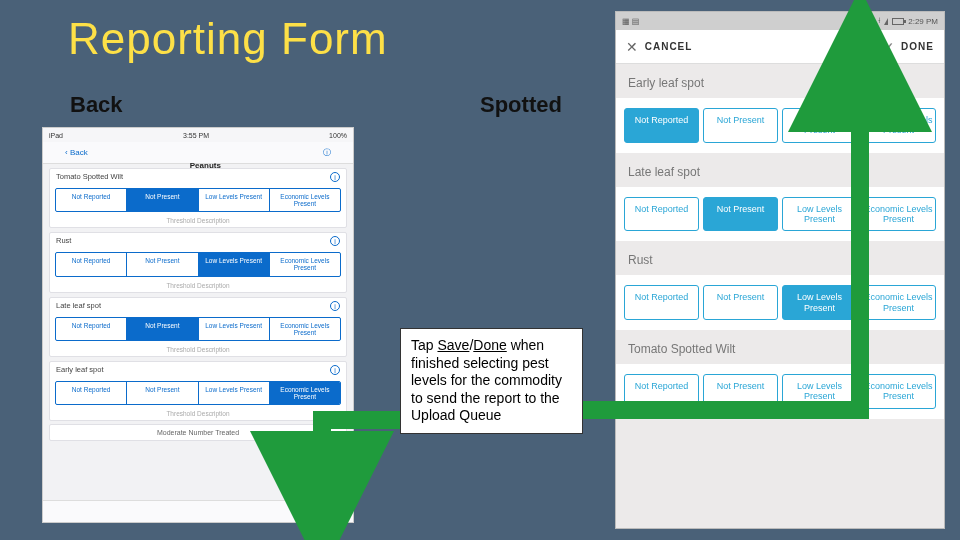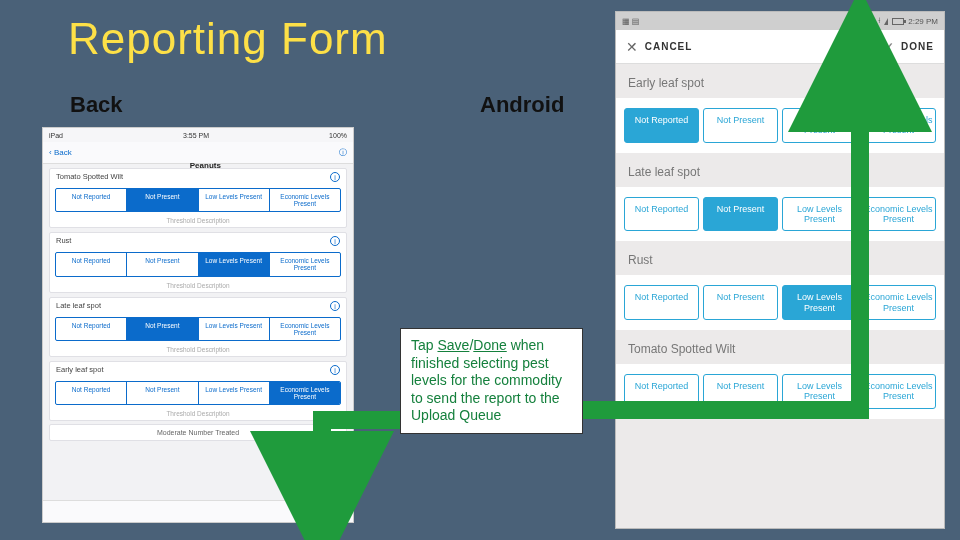--- a/index.html
+++ b/index.html
@@ -30,21 +30,21 @@
     background: #f2f2f4;
     box-shadow: 0 0 0 1px #ccc;
     font-size: 8px; color: #555;
   }
   .ios-status {
     display:flex; justify-content:space-between; align-items:center;
     height: 14px; padding: 0 6px; background:#f6f6f8; font-size:7px; color:#333;
   }
   .ios-nav {
     display:flex; justify-content:space-between; align-items:center;
-    height: 22px; padding: 0 6px; background:#fafafc; border-bottom:1px solid #ddd;
+    height: 22px; padding: 0 22px; background:#fafafc; border-bottom:1px solid #ddd;
     font-size:8px;
   }
   .ios-back { color:#0b6bcb; }
   .ios-title { font-weight:600; color:#222;margin-top:26px; }
   .ios-info { color:#0b6bcb; }
   .ios-group { background:#fff; margin:4px 6px 0; border:1px solid #e0e0e5; border-radius:2px; }
   .ios-group-hd { display:flex; justify-content:space-between; padding:3px 6px; font-size:7.5px; color:#444; }
   .ios-info-i {
     display:inline-block; width:10px; height:10px; border:1px solid #0b6bcb; border-radius:50%; color:#0b6bcb;
     text-align:center; line-height:9px; font-size:7px;
@@ -97,38 +97,38 @@
   .chip {
     flex:1; border:1.5px solid #2aa6d6; border-radius:3px; padding:6px 2px;
     text-align:center; font-size:9px; color:#2aa6d6; line-height:1.15;
   }
   .chip.sel { background:#2aa6d6; color:#fff; }
 
   
   .callout {
     position:absolute; left:400px; top:328px; width:183px;
     background:#fff; border:1px solid #333; padding:8px 10px;
-    font-size:14px; line-height:1.25; color:#15803d;
+    font-size:14px; line-height:1.25; color:#000000;
   }
   .callout .ul { text-decoration:underline; }
 
   
   .arrows { position:absolute; left:0; top:0; width:960px; height:540px; pointer-events:none; }
 
   .sig-tri { width:0;height:0;border-left:4px solid transparent;border-bottom:7px solid #666; }
   .batt { width:12px;height:7px;border:1px solid #666;position:relative; }
   .batt::after{content:"";position:absolute;right:-3px;top:1px;width:2px;height:3px;background:#666;}
   .batt .fill{background:#666;width:60%;height:100%;}
 </style>
 </head>
 <body>
 
 <div class="title">Reporting Form</div>
 <div class="subhead sub-apple">Back</div>
-<div class="subhead sub-android">Android</div>
+<div class="subhead sub-android">Spotted</div>
 
 <div class="phone-apple">
   <div class="ios-status">
     <span>iPad</span>
     <span>3:55 PM</span>
     <span>100%</span>
   </div>
   <div class="ios-nav">
     <span class="ios-back">‹ <span>Back</span></span>
     <span class="ios-title">Peanuts</span>

